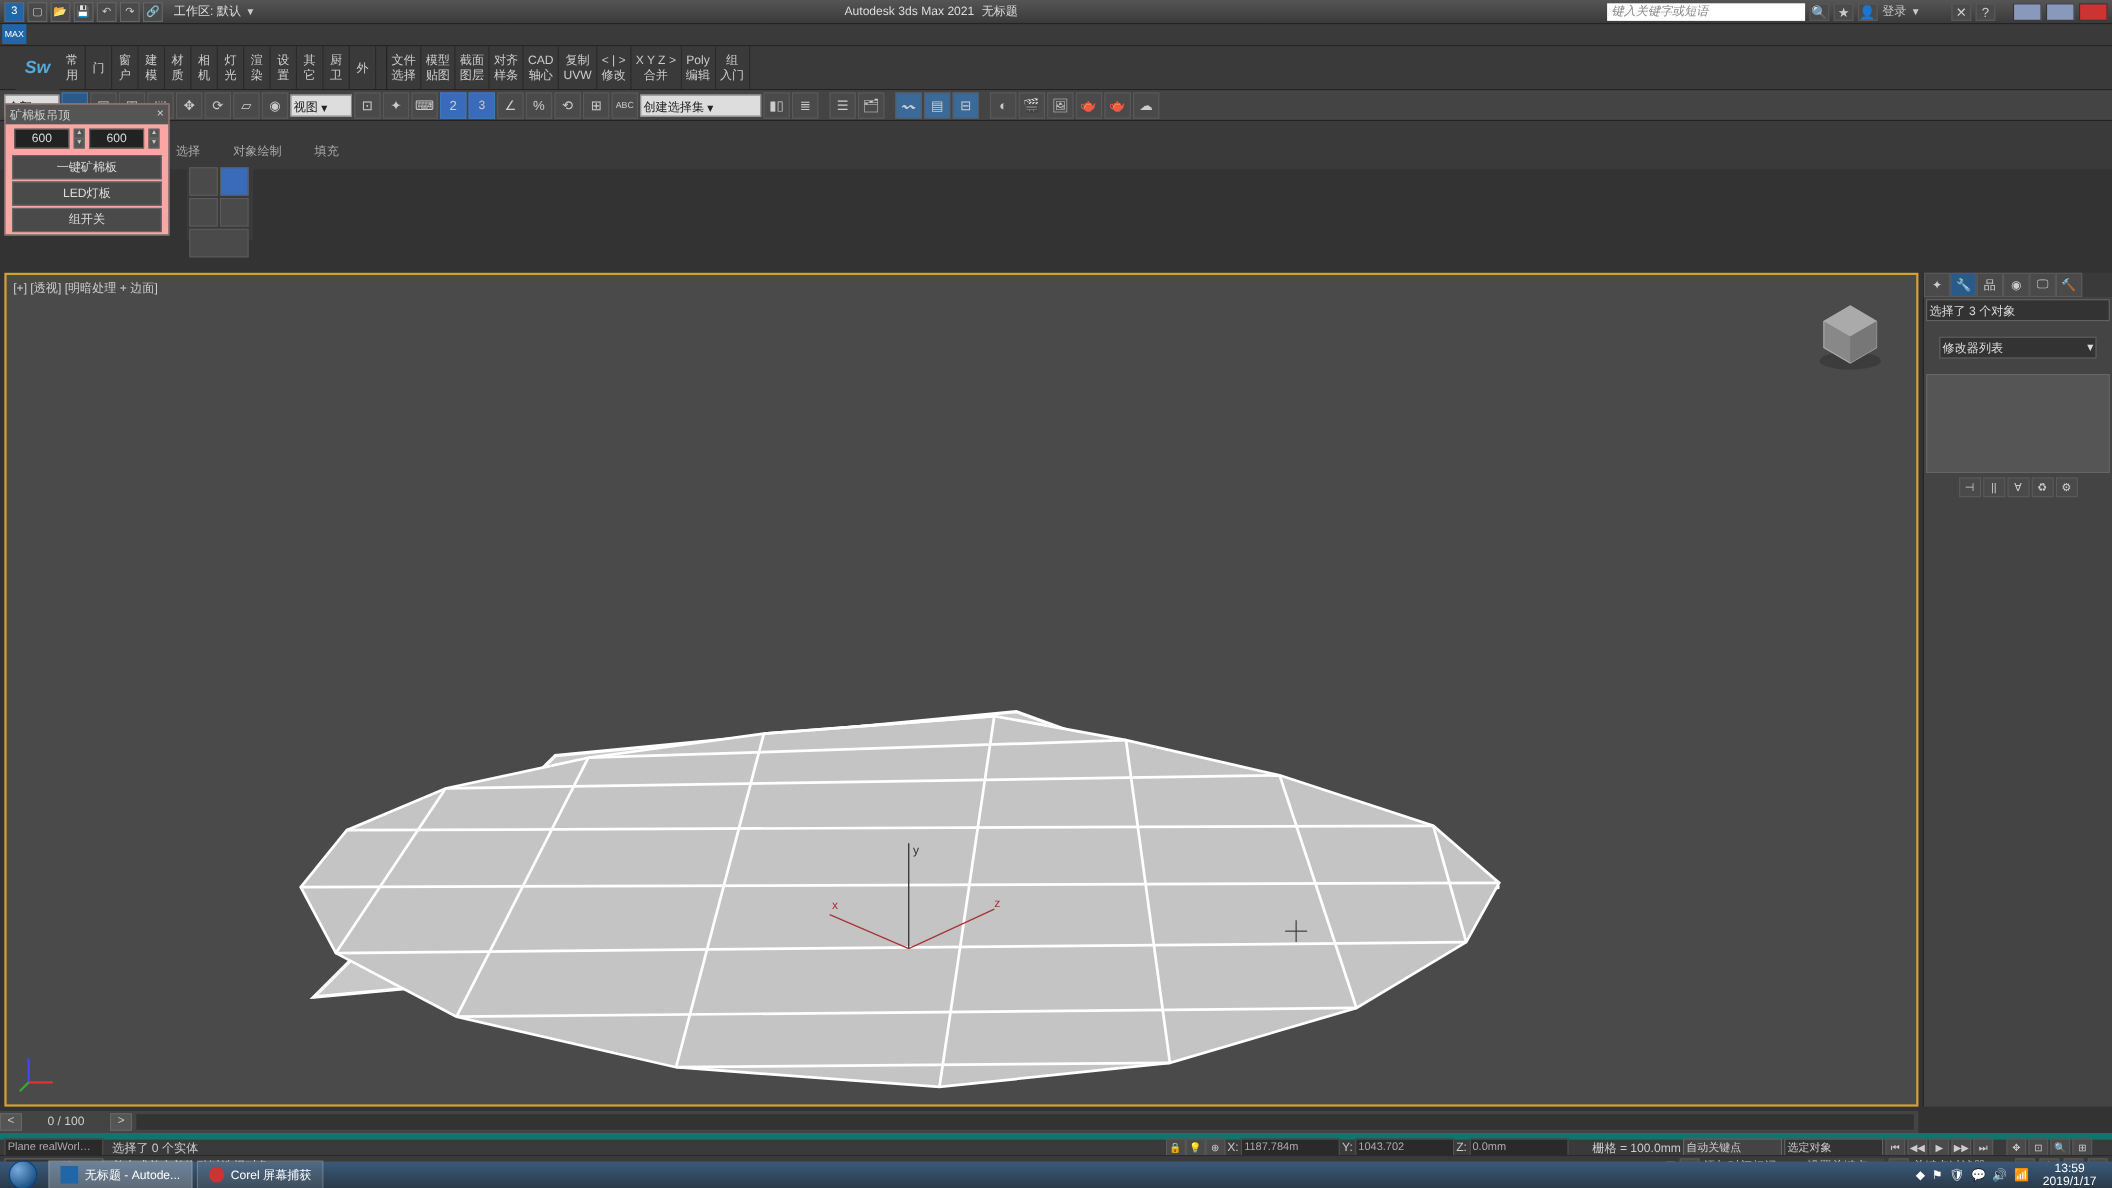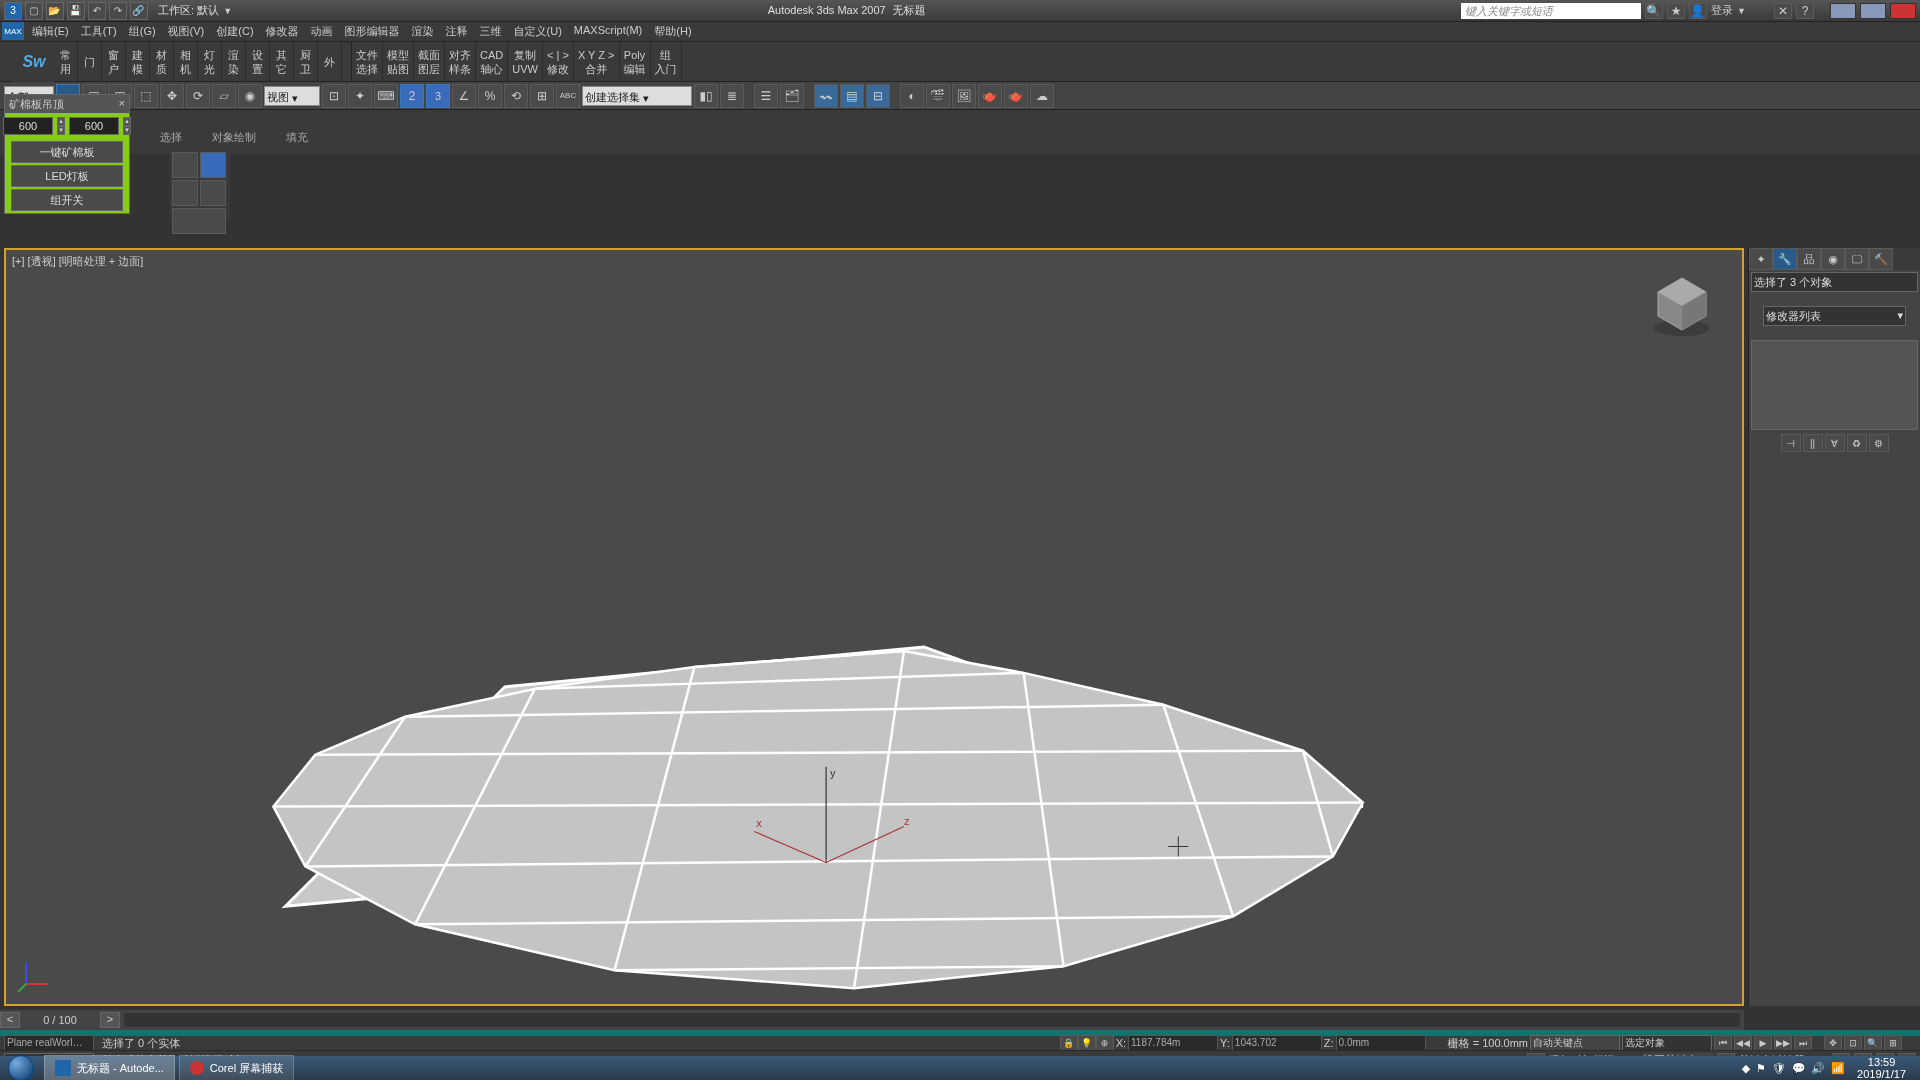--- a/index.html
+++ b/index.html
@@ -21,21 +21,21 @@
 .ribbon { height:40px; background:#3a3a3a; display:flex; border-bottom:1px solid #222;padding-left:14px;}
 .ribbon .swlogo{width:40px;height:40px;background:#3a3a3a;display:flex;align-items:center;justify-content:center;font-size:16px;color:#5ad;font-weight:bold;font-style:italic;}
 .ribbon .tabcol{display:flex;flex-direction:column;align-items:center;justify-content:center;padding:0 6px;color:#ccc;font-size:11px;border-right:1px solid #2a2a2a;cursor:pointer;}
 .ribbon .tabcol span{line-height:14px;}
 .ribbon .tabcol.sub{padding:0 4px;font-size:10px;}
 .toolbar { height:28px; background:#444; display:flex; align-items:center; padding:0 4px; gap:2px; border-bottom:1px solid #222;}
 .tbtn { width:24px; height:24px; background:#4a4a4a; border:1px solid #5a5a5a; display:flex; align-items:center; justify-content:center; font-size:12px; cursor:pointer; color:#ccc;}
 .tbtn.active{background:#2a5a8a;border-color:#3a7aba;}
 .tsel{height:20px;background:#ddd;border:1px solid #888;font-size:11px;padding:0 2px;color:#222;display:flex;align-items:flex-end;}
 .subtoolbar{height:44px;background:#3a3a3a;display:flex;align-items:flex-start;padding-top:4px;}
-.floatpanel{position:absolute;left:4px;top:94px;width:126px;background:#84cc16;border:1px solid #666;z-index:10;}
+.floatpanel{position:absolute;left:4px;top:94px;width:150px;background:#fca5a5;border:1px solid #666;z-index:10;}
 .floatpanel .fphead{height:18px;background:#555;color:#ccc;font-size:11px;padding:2px 4px;display:flex;justify-content:space-between;}
 .floatpanel .fprow{display:flex;gap:4px;padding:4px;justify-content:center;}
 .floatpanel .fpnum{width:50px;height:18px;background:#222;border:1px solid #666;color:#ddd;text-align:center;font-size:11px;}
 .floatpanel .fpbtn{height:22px;margin:2px 6px;background:#4a4a4a;border:1px solid #666;color:#ddd;text-align:center;line-height:20px;font-size:11px;cursor:pointer;}
 .ribbonsub{position:absolute;left:160px;top:130px;display:flex;gap:30px;color:#aaa;font-size:11px;}
 .sidepanel2{position:absolute;left:170px;top:150px;width:60px;height:68px;background:#3a3a3a;display:flex;flex-direction:column;gap:2px;padding:2px;}
 .sidepanel2 .sp2row{display:flex;gap:2px;}
 .sidepanel2 .sp2b{width:26px;height:26px;background:#4a4a4a;border:1px solid #5a5a5a;}
 .viewport{position:absolute;left:4px;top:248px;right:176px;bottom:74px;background:#4a4a4a;border:2px solid #d4a030;}
 .viewport .vplabel{position:absolute;left:6px;top:4px;color:#ccc;font-size:11px;}
@@ -85,57 +85,41 @@
     <div class="btn">▢</div>
     <div class="btn">📂</div>
     <div class="btn">💾</div>
     <div class="btn">↶</div>
     <div class="btn">↷</div>
     <div class="btn">🔗</div>
   </div>
   <span class="ws">工作区: 默认</span>
   <span style="margin-left:4px;font-size:9px;">▼</span>
   <div class="center">
-    <span>Autodesk 3ds Max 2007</span>&nbsp;&nbsp;<span>无标题</span>
+    <span>Autodesk 3ds Max 2021</span>&nbsp;&nbsp;<span>无标题</span>
   </div>
   <div class="search">键入关键字或短语</div>
   <div class="right">
     <div class="tbtn" style="width:18px;height:16px">🔍</div>
     <div class="tbtn" style="width:18px;height:16px">★</div>
     <div class="tbtn" style="width:18px;height:16px">👤</div>
     <span style="color:#ccc;">登录</span>
     <span style="font-size:9px">▼</span>
     <div style="width:20px"></div>
     <div class="tbtn" style="width:18px;height:16px">✕</div>
     <div class="tbtn" style="width:18px;height:16px">?</div>
     <div style="width:8px"></div>
     <div class="winbtn min"></div>
     <div class="winbtn max"></div>
     <div class="winbtn close"></div>
   </div>
 </div>
 
 <div class="menubar">
   <div class="logo">MAX</div>
-  <div id="menuitems" style="display:flex;">
-      <div class="mi">编辑(E)</div>
-      <div class="mi">工具(T)</div>
-      <div class="mi">组(G)</div>
-      <div class="mi">视图(V)</div>
-      <div class="mi">创建(C)</div>
-      <div class="mi">修改器</div>
-      <div class="mi">动画</div>
-      <div class="mi">图形编辑器</div>
-      <div class="mi">渲染</div>
-      <div class="mi">注释</div>
-      <div class="mi">三维</div>
-      <div class="mi">自定义(U)</div>
-      <div class="mi">MAXScript(M)</div>
-      <div class="mi">帮助(H)</div>
-    </div>
 </div>
 
 <div class="ribbon">
   <div class="swlogo">Sw</div>
   <div id="ribbontabs" style="display:flex;">
       <div class="tabcol">
         <span>常</span>
         <span>用</span>
       </div>
       <div class="tabcol">

